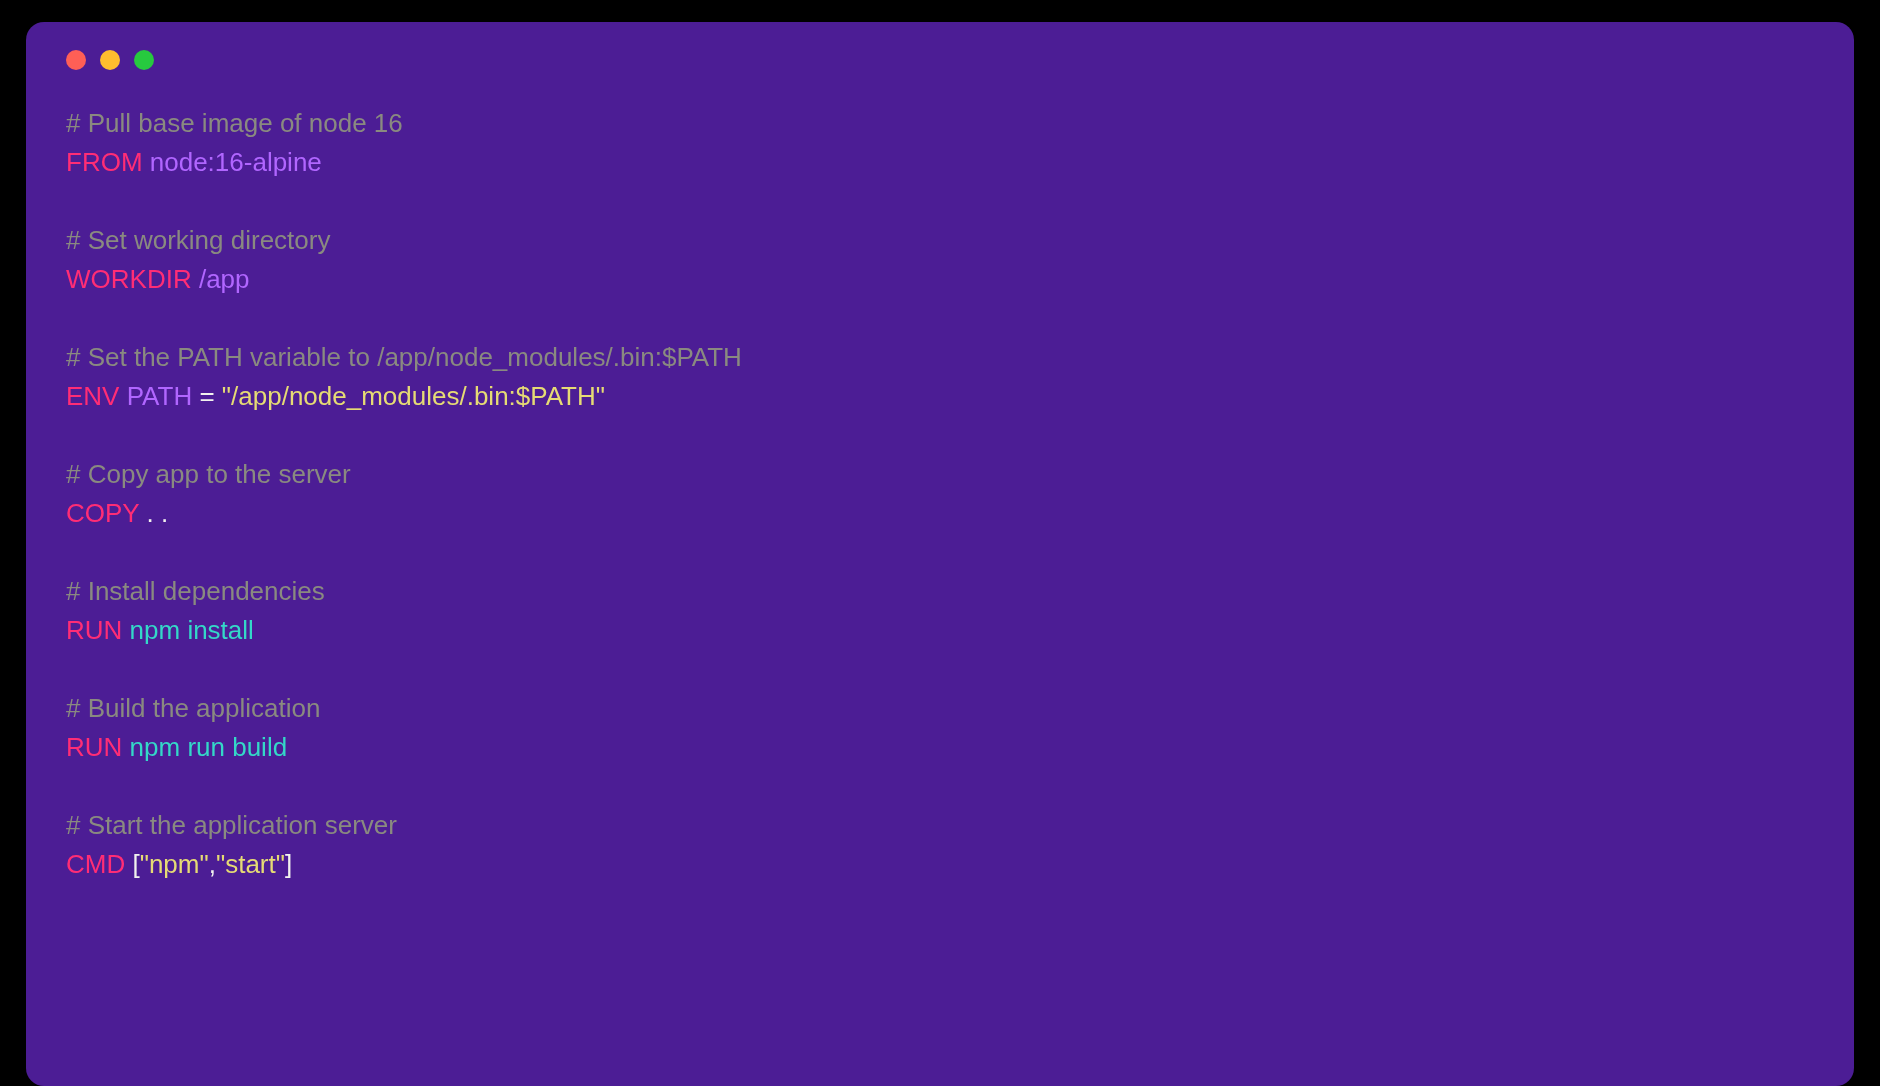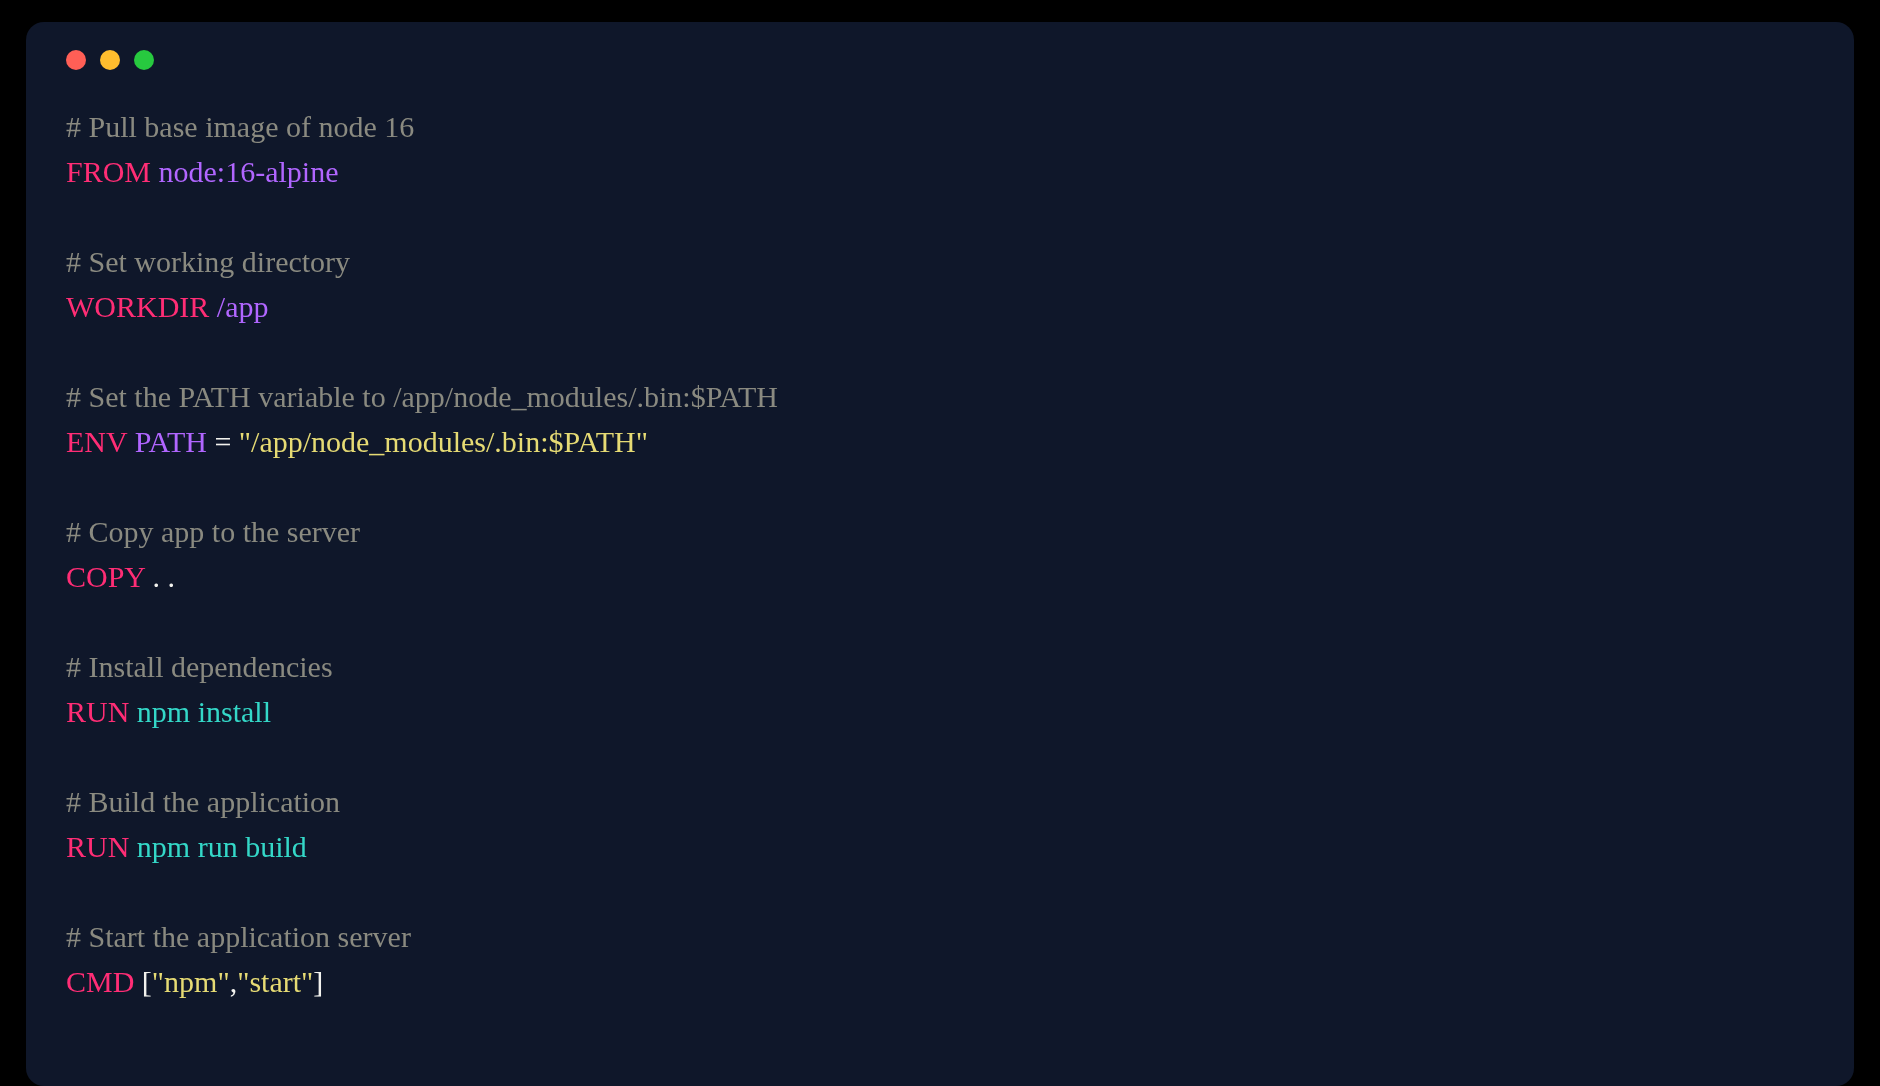--- a/index.html
+++ b/index.html
@@ -9,26 +9,26 @@
     width: 1880px;
     height: 1086px;
     overflow: hidden;
   }
   .window {
     position: absolute;
     top: 22px;
     left: 26px;
     right: 26px;
     bottom: 0;
-    background: #0f172a;
+    background: #4c1d95;
     border-radius: 18px;
     box-sizing: border-box;
     padding: 28px 40px 30px 40px;
-    font-family: Liberation Serif, serif;
-    font-size: 30px;
+    font-family: Liberation Sans, sans-serif;
+    font-size: 26px;
     line-height: 1.5;
     color: #e8e8e2;
   }
   .traffic-lights {
     display: flex;
     gap: 14px;
     margin-bottom: 34px;
   }
   .dot {
     width: 20px;

